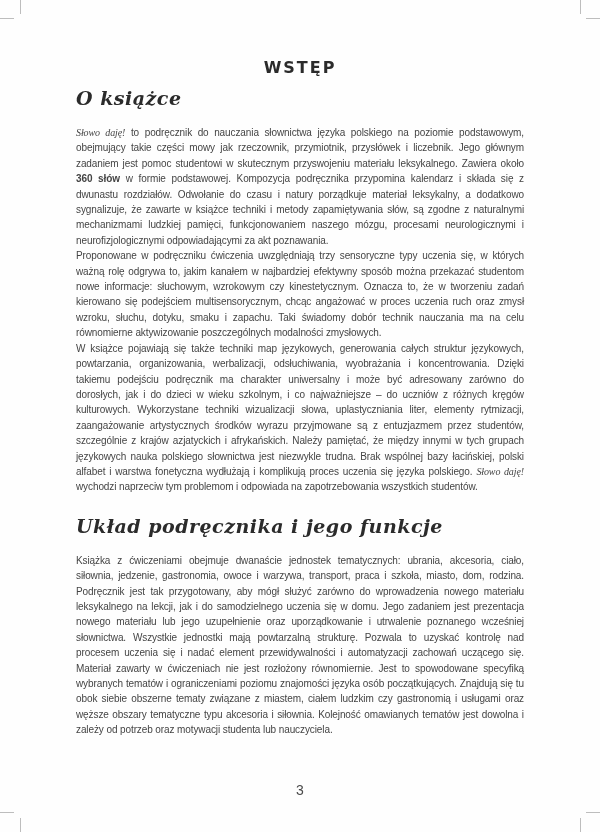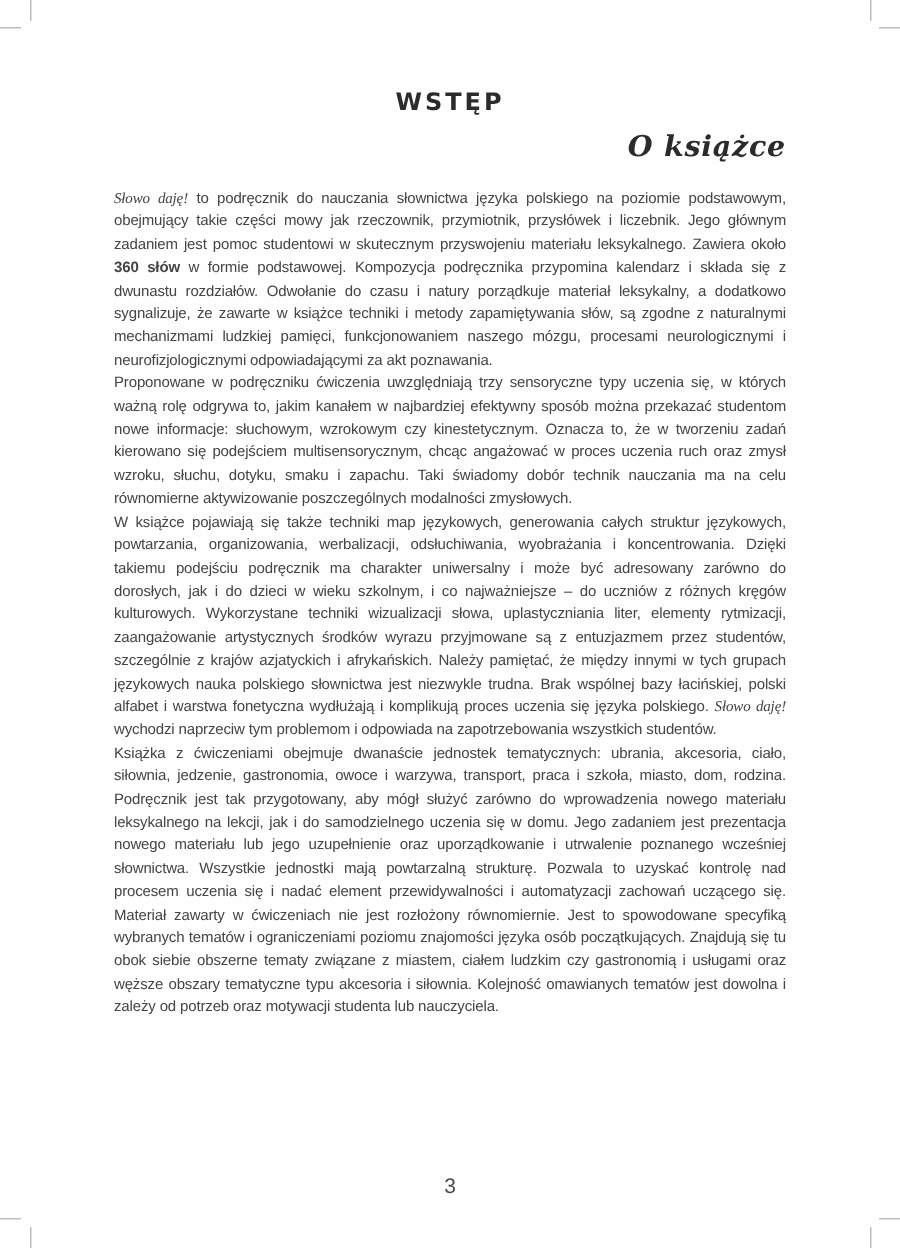--- a/index.html
+++ b/index.html
@@ -36,21 +36,21 @@
     margin: 0 0 10px 0;
     text-align: center;
     font-family: "DejaVu Sans", sans-serif;
     font-size: 16px;
     font-weight: 700;
     letter-spacing: 2px;
     color: #2b2b2b;
   }
   h2.script-heading {
     margin: 0 0 16px 0;
-    text-align: right;
+    text-align: left;
     font-family: "DejaVu Serif", serif;
     font-style: italic;
     font-weight: 700;
     font-size: 19px;
     letter-spacing: 0.5px;
     color: #2b2b2b;
   }
   .section + .section h2.script-heading {
     margin-top: 20px;
   }
@@ -96,20 +96,21 @@
     <div class="section">
       <h2 class="script-heading">O książce</h2>
       <div class="section-body">
           <p><span class="it">Słowo daję!</span><span> to podręcznik do nauczania słownictwa języka polskiego na poziomie podstawowym, obejmujący takie części mowy jak rzeczownik, przymiotnik, przysłówek i liczebnik. Jego głównym zadaniem jest pomoc studentowi w skutecznym przyswojeniu materiału leksykalnego. Zawiera około </span><span class="bd">360 słów</span><span> w formie podstawowej. Kompozycja podręcznika przypomina kalendarz i składa się z dwunastu rozdziałów. Odwołanie do czasu i natury porządkuje materiał leksykalny, a dodatkowo sygnalizuje, że zawarte w książce techniki i metody zapamiętywania słów, są zgodne z naturalnymi mechanizmami ludzkiej pamięci, funkcjonowaniem naszego mózgu, procesami neurologicznymi i neurofizjologicznymi odpowiadającymi za akt poznawania.</span></p>
           <p><span>Proponowane w podręczniku ćwiczenia uwzględniają trzy sensoryczne typy uczenia się, w których ważną rolę odgrywa to, jakim kanałem w najbardziej efektywny sposób można przekazać studentom nowe informacje: słuchowym, wzrokowym czy kinestetycznym. Oznacza to, że w tworzeniu zadań kierowano się podejściem multisensorycznym, chcąc angażować w proces uczenia ruch oraz zmysł wzroku, słuchu, dotyku, smaku i zapachu. Taki świadomy dobór technik nauczania ma na celu równomierne aktywizowanie poszczególnych modalności zmysłowych.</span></p>
           <p><span>W książce pojawiają się także techniki map językowych, generowania całych struktur językowych, powtarzania, organizowania, werbalizacji, odsłuchiwania, wyobrażania i koncentrowania. Dzięki takiemu podejściu podręcznik ma charakter uniwersalny i może być adresowany zarówno do dorosłych, jak i do dzieci w wieku szkolnym, i co najważniejsze – do uczniów z różnych kręgów kulturowych. Wykorzystane techniki wizualizacji słowa, uplastyczniania liter, elementy rytmizacji, zaangażowanie artystycznych środków wyrazu przyjmowane są z entuzjazmem przez studentów, szczególnie z krajów azjatyckich i afrykańskich. Należy pamiętać, że między innymi w tych grupach językowych nauka polskiego słownictwa jest niezwykle trudna. Brak wspólnej bazy łacińskiej, polski alfabet i warstwa fonetyczna wydłużają i komplikują proces uczenia się języka polskiego. </span><span class="it">Słowo daję!</span><span> wychodzi naprzeciw tym problemom i odpowiada na zapotrzebowania wszystkich studentów.</span></p>
         </div>
     </div>
 
     <div class="section">
+      <h2 class="script-heading">Układ podręcznika i jego funkcje</h2>
       <div class="section-body">
           <p><span>Książka z ćwiczeniami obejmuje dwanaście jednostek tematycznych: ubrania, akcesoria, ciało, siłownia, jedzenie, gastronomia, owoce i warzywa, transport, praca i szkoła, miasto, dom, rodzina. Podręcznik jest tak przygotowany, aby mógł służyć zarówno do wprowadzenia nowego materiału leksykalnego na lekcji, jak i do samodzielnego uczenia się w domu. Jego zadaniem jest prezentacja nowego materiału lub jego uzupełnienie oraz uporządkowanie i utrwalenie poznanego wcześniej słownictwa. Wszystkie jednostki mają powtarzalną strukturę. Pozwala to uzyskać kontrolę nad procesem uczenia się i nadać element przewidywalności i automatyzacji zachowań uczącego się. Materiał zawarty w ćwiczeniach nie jest rozłożony równomiernie. Jest to spowodowane specyfiką wybranych tematów i ograniczeniami poziomu znajomości języka osób początkujących. Znajdują się tu obok siebie obszerne tematy związane z miastem, ciałem ludzkim czy gastronomią i usługami oraz węższe obszary tematyczne typu akcesoria i siłownia. Kolejność omawianych tematów jest dowolna i zależy od potrzeb oraz motywacji studenta lub nauczyciela.</span></p>
         </div>
     </div>
 
   </div>
 
   <div class="page-number">3</div>
 
 </div>

